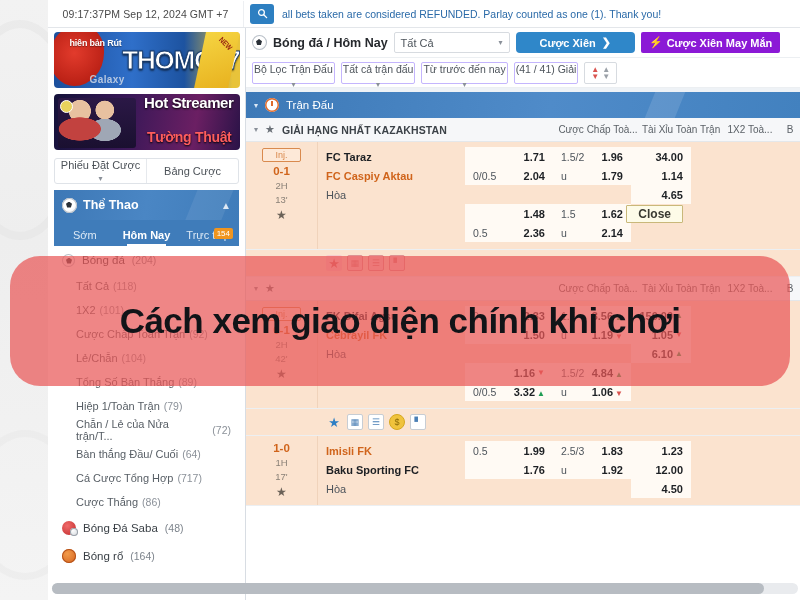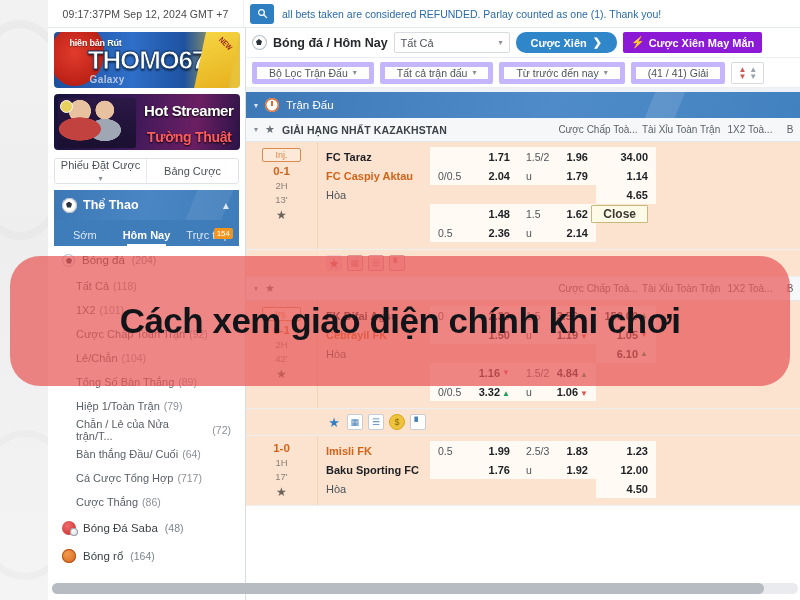--- a/index.html
+++ b/index.html
@@ -55,20 +55,21 @@
     position:absolute; left:48px; top:28px; width:198px; height:572px;
     background:#ffffff; border-right:1px solid #d8dde3;
   }
   .banner {
     width:186px; height:56px; margin:4px auto 0; border-radius:4px;
     position:relative; overflow:hidden;
     display:flex; align-items:center; justify-content:center;
   }
   .banner1 {
     background:linear-gradient(90deg,#1b4f9c 0%,#2f6fc9 42%,#1d53a0 70%,#e8c33a 96%);
+    justify-content:flex-end;
   }
   .banner1 .blob {
     position:absolute; left:-4px; top:-6px; width:54px; height:60px;
     background:radial-gradient(circle at 45% 45%,#e23b2c 0%,#b81f14 75%);
     border-radius:50% 40% 55% 45%;
   }
   .banner1 .sm {
     position:absolute; left:16px; top:6px; font-size:9px; color:#fff;
     font-weight:bold; text-shadow:0 1px 1px #0006; letter-spacing:-.2px;
   }
@@ -102,21 +103,21 @@
       radial-gradient(circle at 28% 26%,#e8c1a0 0%,#e8c1a0 16%,transparent 17%),
       radial-gradient(circle at 60% 24%,#e8c1a0 0%,#e8c1a0 15%,transparent 16%),
       linear-gradient(180deg,#2b1846,#1a1030);
     border-radius:3px;
   }
   .banner2 .badge {
     position:absolute; left:6px; top:6px; width:13px; height:13px;
     border-radius:50%; background:#e8d25c; border:1px solid #fff;
   }
   .banner2 .t1 {
-    position:absolute; right:6px; top:8px; font-size:15px; font-weight:bold;
+    position:absolute; right:6px; top:0; font-size:15px; font-weight:bold;
     color:#fff; letter-spacing:-.4px; text-shadow:0 1px 2px #000;
   }
   .banner2 .t2 {
     position:absolute; right:8px; bottom:5px; font-size:14px; font-weight:bold;
     color:#ff5d5d; letter-spacing:-.3px; text-shadow:0 1px 2px #000;
   }
 
   .tabrow {
     margin:8px 6px 0; height:26px; border:1px solid #dfe3e8; border-radius:3px;
     background:#fff; display:flex; align-items:center;
@@ -207,34 +208,34 @@
     background:#fff; border-bottom:1px solid #eceff2;
   }
   .sportbar .crumb { font-size:12.5px; font-weight:bold; color:#26292d; }
   .sel {
     height:21px; border:1px solid #d7dbe0; border-radius:2px; background:#fff;
     display:flex; align-items:center; justify-content:space-between;
     padding:0 6px; font-size:11px; color:#4d545b; min-width:104px; cursor:pointer;
   }
   .btn-blue {
     height:21px; background:#2f87c9; color:#fff; font-size:11px; font-weight:bold;
-    display:flex;align-items:center;gap:6px;padding:0 15px;border-radius:10px;cursor:pointer;
+    display:flex;align-items:center;gap:6px;padding:0 24px;border-radius:4px;cursor:pointer;
   }
   .btn-purple {
     height:21px; background:#8b19d6; color:#fff; font-size:11px; font-weight:bold;
     display:flex;align-items:center;gap:4px;padding:0 8px;border-radius:2px;cursor:pointer;
   }
   .filterbar {
     height:30px; display:flex; align-items:center; gap:6px; padding:0 6px;
     background:#fff; border-bottom:1px solid #eceff2;
   }
   .fbtn {
-    height:22px; border:5px solid #c4b5fd; border-radius:2px; background:#fff;
-    display:flex;align-items:center;gap:5px;padding:0 12px;font-size:10.5px;
-    color:#4d545b;cursor:pointer;white-space:nowrap;
+    height:22px; border:1px solid #c4b5fd; border-radius:2px; background:#fff;
+    display:flex;align-items:center;gap:5px;padding:0 1px;font-size:10.5px;
+    color:#4d545b;cursor:pointer;white-space:nowrap;flex-direction:column;
   }
   .sortbtn {
     height:22px;border:1px solid #d7dbe0;border-radius:2px;background:#fff;
     display:flex;align-items:center;gap:3px;padding:0 6px;cursor:pointer;
   }
   .sortbtn span{font-size:8px;color:#9aa0a7;line-height:7px;}
   .sortbtn .r{color:#d9534f;}
 
   .blue-strip {
     height:4px; background:#eef2f6;
@@ -275,21 +276,21 @@
   }
   .score { color:#d0641b; font-weight:bold; font-size:11.5px; }
   .per { color:#8a8177; font-size:9.5px; line-height:11px; text-align:center; }
   .fav { color:#6b6258; font-size:12px; }
   .m-teams { width:112px; padding:6px 0 6px 8px; }
   .m-teams .tm { font-size:11px; font-weight:bold; color:#1d2024; line-height:19px; white-space:nowrap;}
   .m-teams .tm.away { color:#d0641b; }
   .m-teams .tm.draw { color:#4d545b; font-weight:normal; }
   .m-odds { flex:1; display:flex; }
   .ocol { display:flex; flex-direction:column; padding:5px 0; }
-  .ocol.w1 { width:88px; } .ocol.w2 { width:78px; } .ocol.w3 { width:60px; } .ocol.w4 { width:44px; }
+  .ocol.w1 { width:88px;margin-left:35px; } .ocol.w2 { width:78px; } .ocol.w3 { width:60px; } .ocol.w4 { width:44px; }
   .ocell {
     height:19px; display:flex; align-items:center; justify-content:flex-end;
     padding-right:8px; font-size:11px; font-weight:bold; color:#1d2024;
     background:#fffaf4;
   }
   .ocell.split { justify-content:space-between; padding-left:8px; }
   .ocell .hd { font-weight:normal; color:#4d545b; font-size:10.5px; }
   .ocell.empty { background:transparent; }
   .up { color:#1f9d55; font-size:8px; margin-left:2px; }
   .dn { color:#d9534f; font-size:8px; margin-left:2px; }

